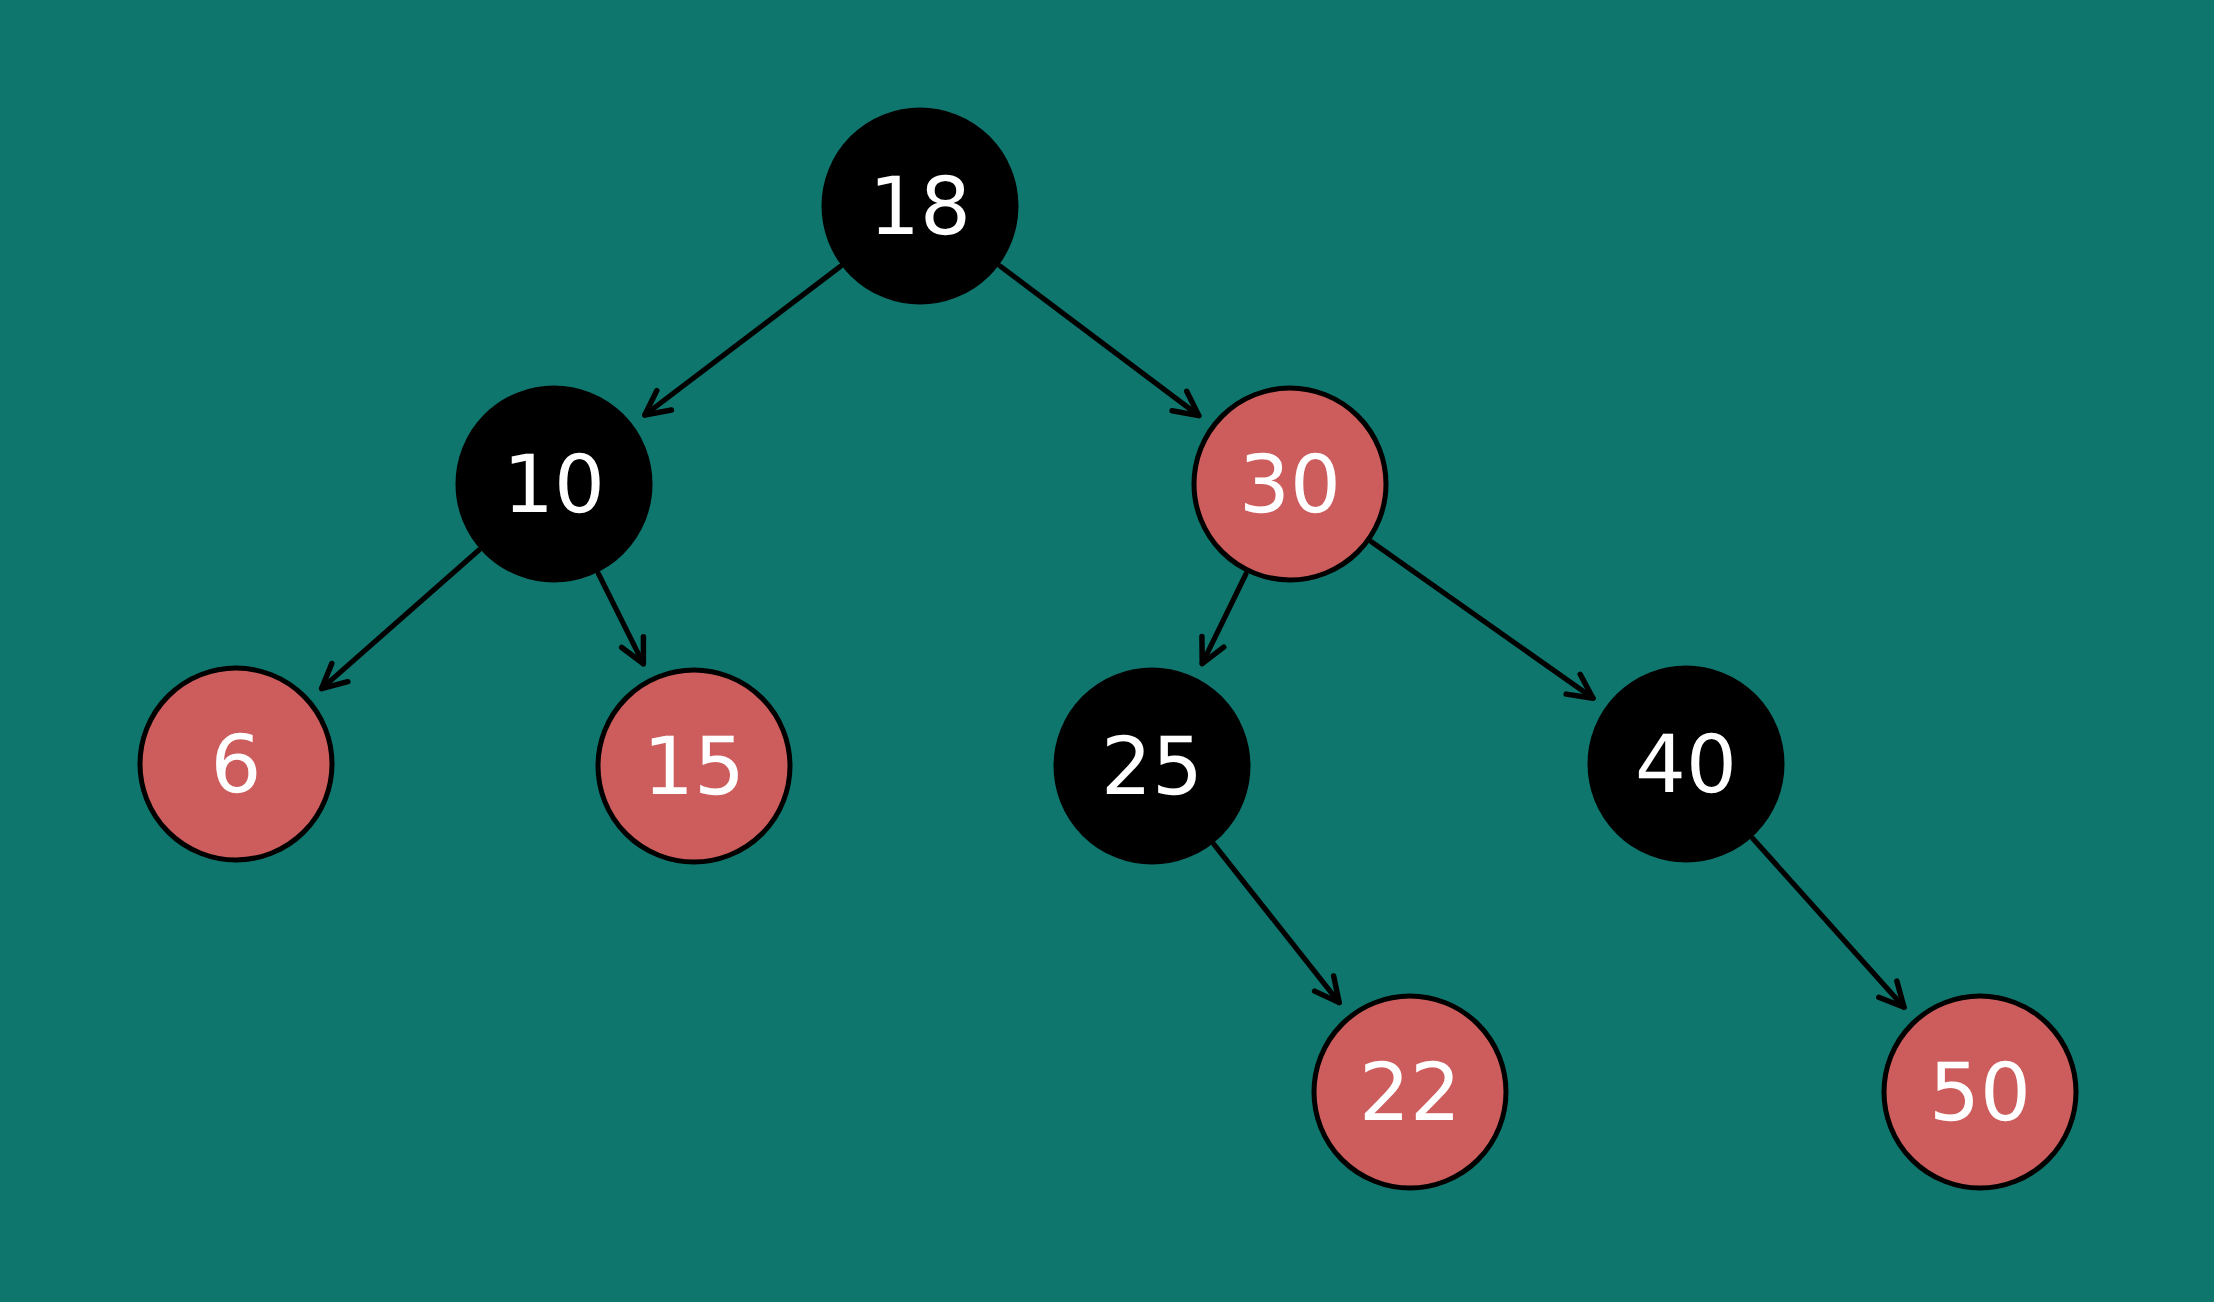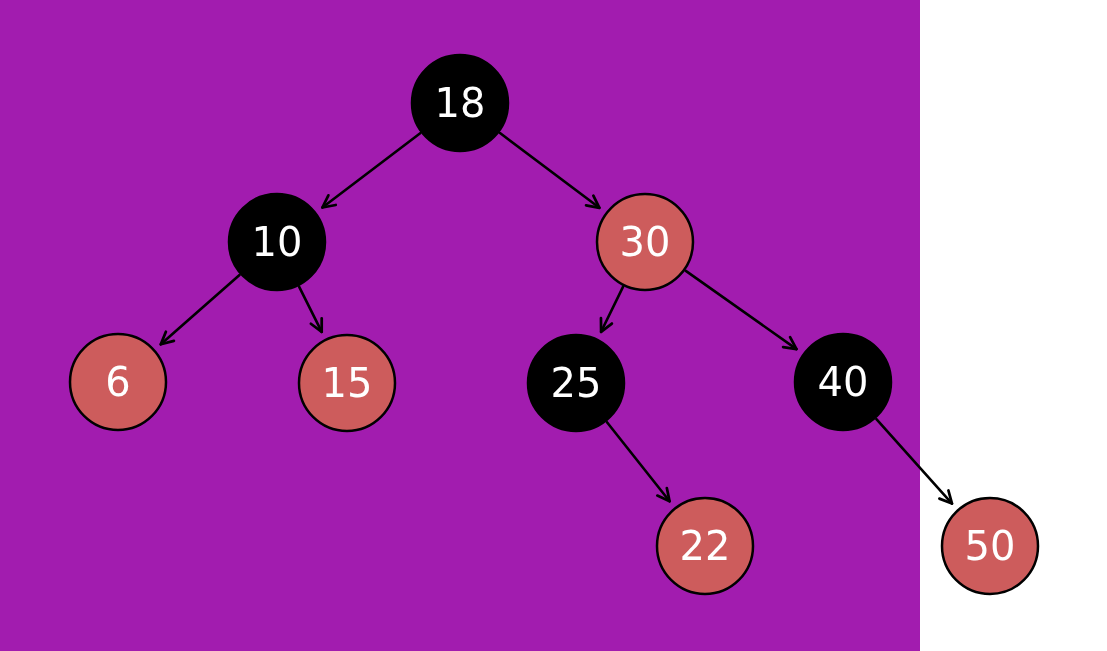--- a/index.html
+++ b/index.html
@@ -6,23 +6,23 @@
     margin: 0;
     padding: 0;
     background: #ffffff;
     width: 1107px;
     height: 651px;
     overflow: hidden;
     font-family: "DejaVu Sans", "Liberation Sans", sans-serif;
   }
   .stage {
     position: relative;
-    width: 920px;
+    width: 1107px;
     height: 651px;
-    background: #a21caf;
+    background: #0f766e;
   }
   svg {
     display: block;
   }
   .node-value {
     font-family: "DejaVu Sans", "Liberation Sans", sans-serif;
     font-weight: 400;
   }
 </style>
 </head>

